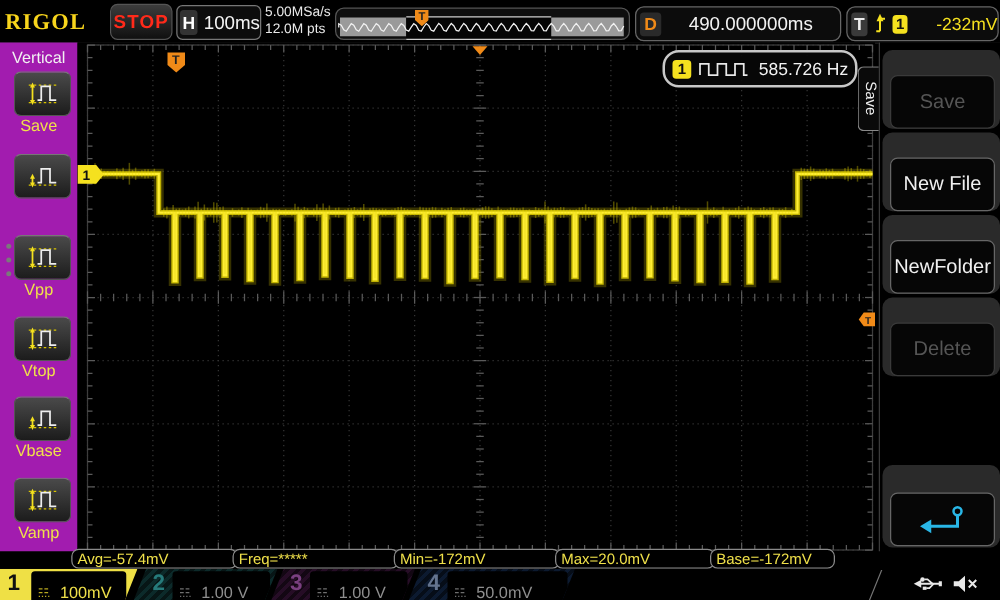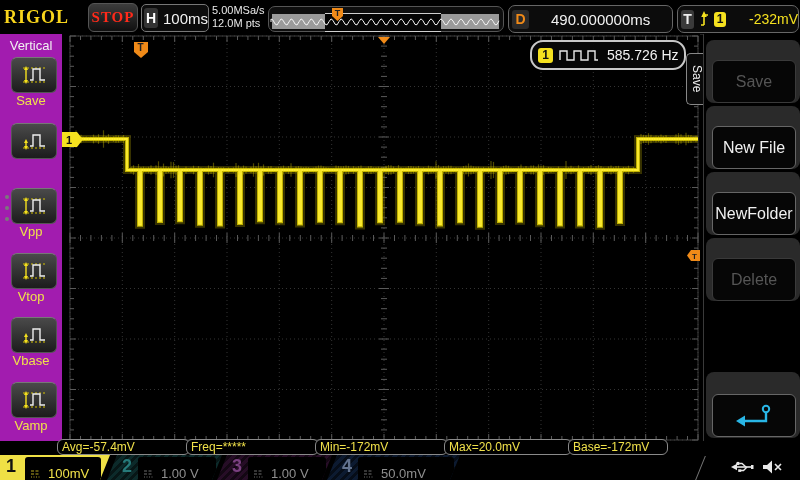--- a/index.html
+++ b/index.html
@@ -3,21 +3,21 @@
 <meta charset="utf-8">
 <style>
   html,body{margin:0;padding:0;background:#000;}
   #screen{position:relative;width:800px;height:480px;background:#000;overflow:hidden;
           font-family:"Liberation Sans","DejaVu Sans",sans-serif;}
   .abs{position:absolute;}
   
   #top-bar{left:0;top:0;width:800px;height:34px;background:#000;border-bottom:1px solid #222;}
   #logo{left:4px;top:2px;width:84px;height:30px;color:#f8d51c;font-family:"Liberation Serif","DejaVu Serif",serif;
         font-weight:bold;font-size:18px;letter-spacing:1px;line-height:30px;}
-  .tb-box{background:linear-gradient(#3c3c3c,#101010);border:1px solid #555;border-radius:6px;font-family:Liberation Serif, serif;}
+  .tb-box{background:linear-gradient(#3c3c3c,#101010);border:1px solid #555;border-radius:6px;}
   #stop-btn{left:88px;top:3px;width:48px;height:27px;color:#ff2a1a;font-weight:bold;font-size:15px;
             text-align:center;line-height:27px;letter-spacing:1px;}
   #h-box{left:141px;top:4px;width:66px;height:26px;background:#0c0c0c;border:1px solid #777;border-radius:5px;display:flex;align-items:center;}
   .mini-sq{background:#333;border-radius:3px;color:#fff;font-weight:bold;font-size:14px;width:18px;height:20px;
            text-align:center;line-height:20px;margin-left:2px;}
   #h-val{color:#f2f2f2;font-size:15px;margin-left:5px;}
   #acq{left:212px;top:4px;width:60px;height:28px;color:#e8e8e8;font-size:11px;line-height:13px;}
   #preview{left:268px;top:6px;width:234px;height:24px;background:#0e0e0e;border:1px solid #555;border-radius:7px;}
   .pv-band{position:absolute;top:7px;height:15px;background:#9a9a9a;}
   #pv-window{position:absolute;left:56px;top:6px;width:116px;height:17px;background:#050505;

